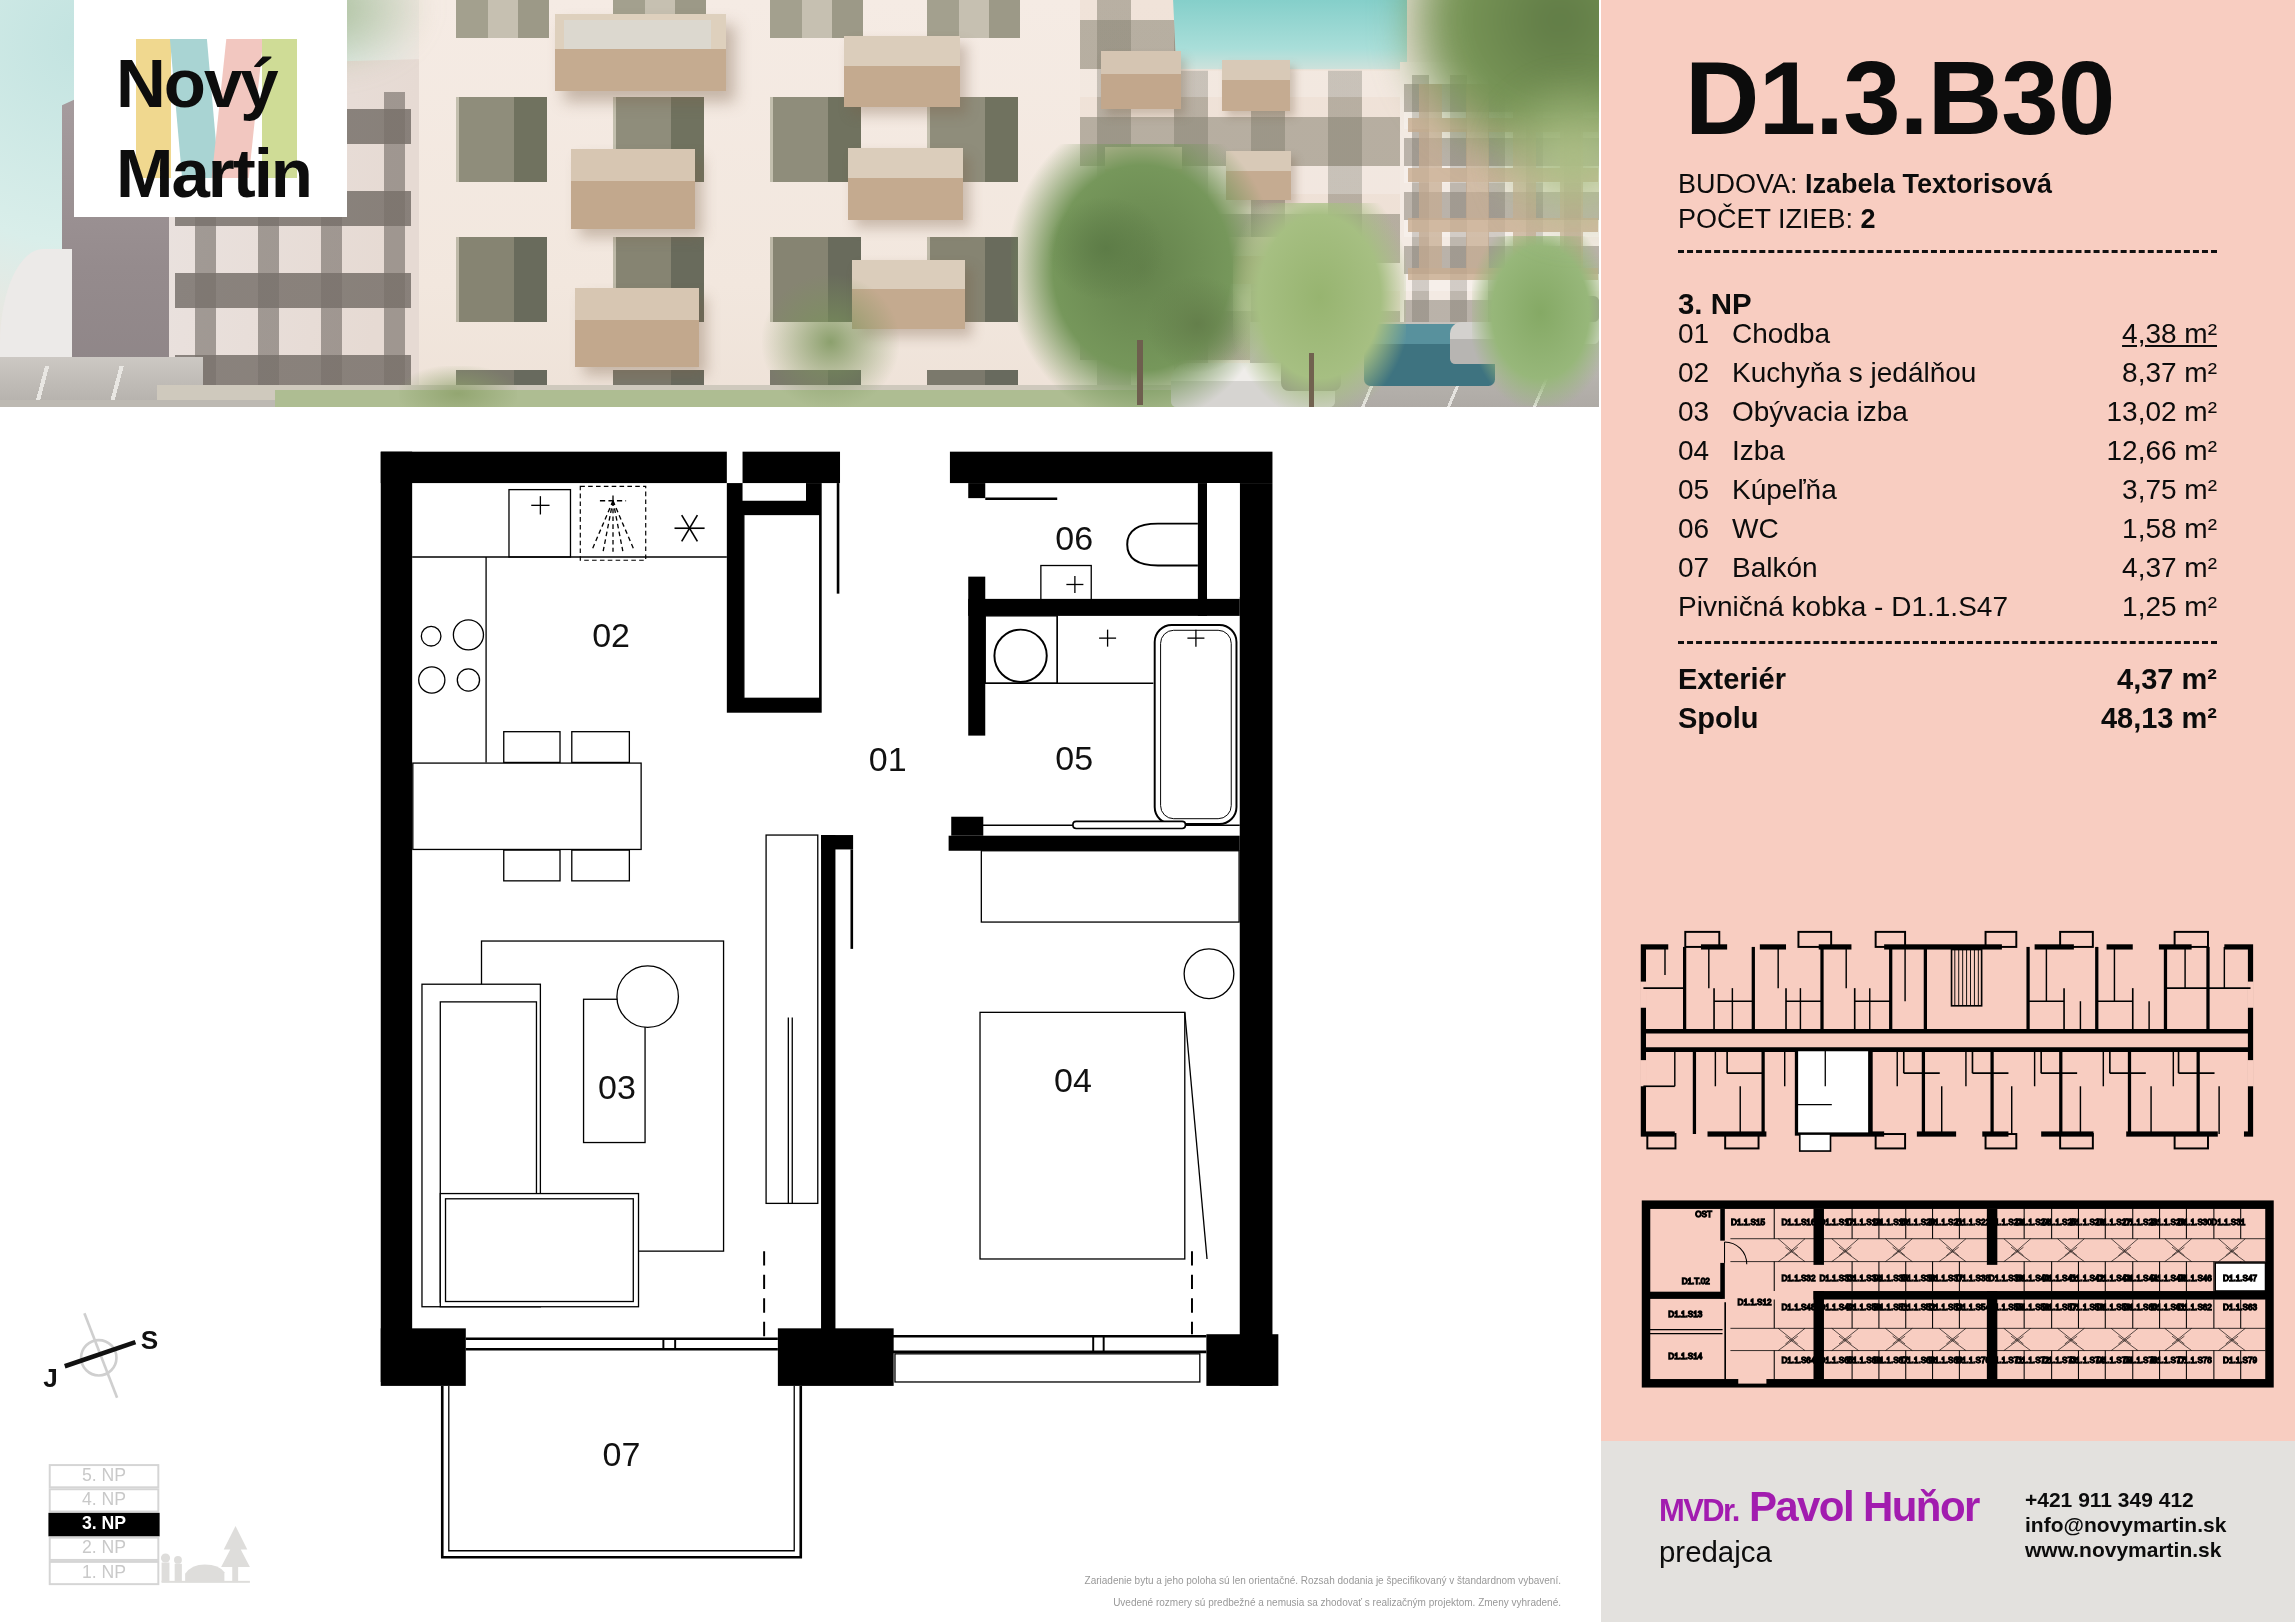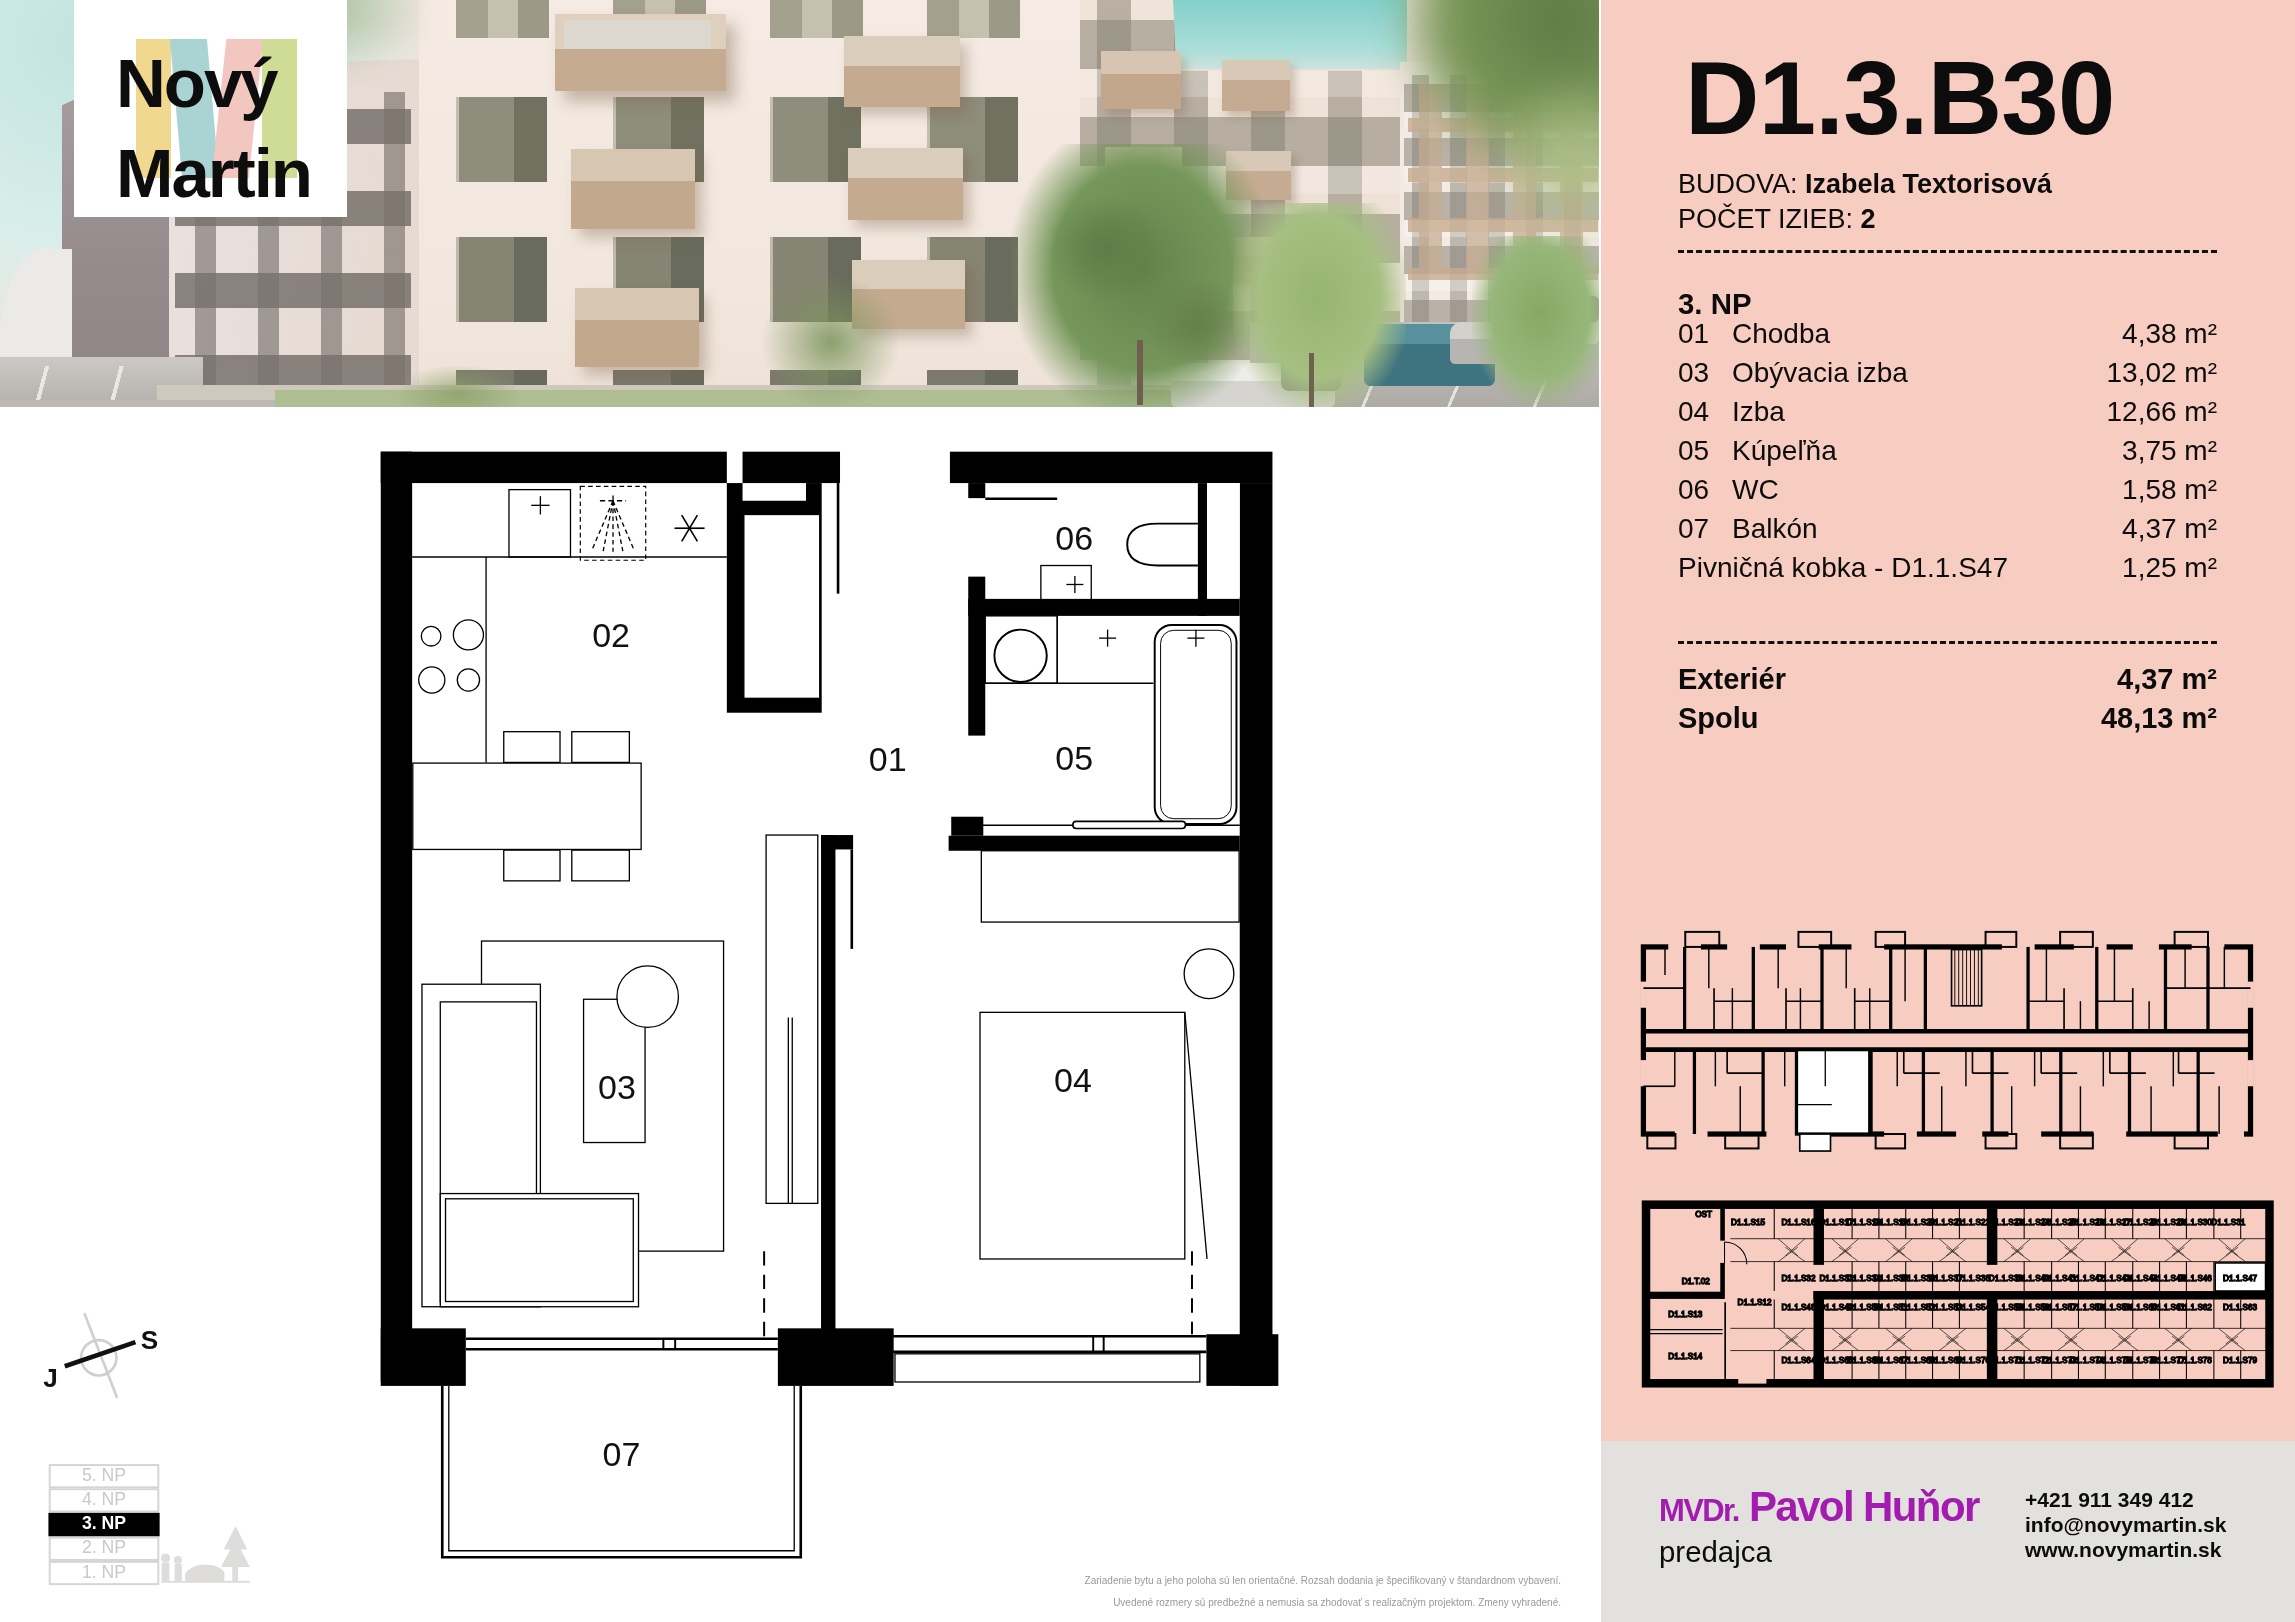--- a/index.html
+++ b/index.html
@@ -129,21 +129,22 @@
 
 <div class="abs" style="left:1678px;top:169px;width:543px;font-size:27px;color:#0c0c0c;">BUDOVA: <b>Izabela Textorisová</b></div>
 
 <div class="abs" style="left:1678px;top:204px;width:543px;font-size:27px;color:#0c0c0c;">POČET IZIEB: <b>2</b></div>
 
 <div class="abs" style="left:1678px;top:250px;width:539px;border-top:3.3px dashed #111;"></div>
 
 <div class="abs" style="left:1678px;top:287px;font-weight:bold;font-size:29.4px;color:#0c0c0c;">3. NP</div>
 
 <div class="abs" style="left:1678px;top:314px;width:539px;font-size:28px;line-height:39px;color:#0c0c0c;">
-  <div><span style="display:inline-block;width:54px;">01</span>Chodba<span style="float:right;">4,38 m²</span></div>
+  <div><span style="display:inline-block;width:54px;">01</span>Chodba<span style="float:right;text-decoration:underline;">4,38 m²</span></div>
+  <div><span style="display:inline-block;width:54px;">02</span>Kuchyňa s jedálňou<span style="float:right;">8,37 m²</span></div>
   <div><span style="display:inline-block;width:54px;">03</span>Obývacia izba<span style="float:right;">13,02 m²</span></div>
   <div><span style="display:inline-block;width:54px;">04</span>Izba<span style="float:right;">12,66 m²</span></div>
   <div><span style="display:inline-block;width:54px;">05</span>Kúpeľňa<span style="float:right;">3,75 m²</span></div>
   <div><span style="display:inline-block;width:54px;">06</span>WC<span style="float:right;">1,58 m²</span></div>
   <div><span style="display:inline-block;width:54px;">07</span>Balkón<span style="float:right;">4,37 m²</span></div>
   <div>Pivničná kobka - D1.1.S47<span style="float:right;">1,25 m²</span></div>
 </div>
 
 <div class="abs" style="left:1678px;top:641px;width:539px;border-top:3.3px dashed #111;"></div>
 

